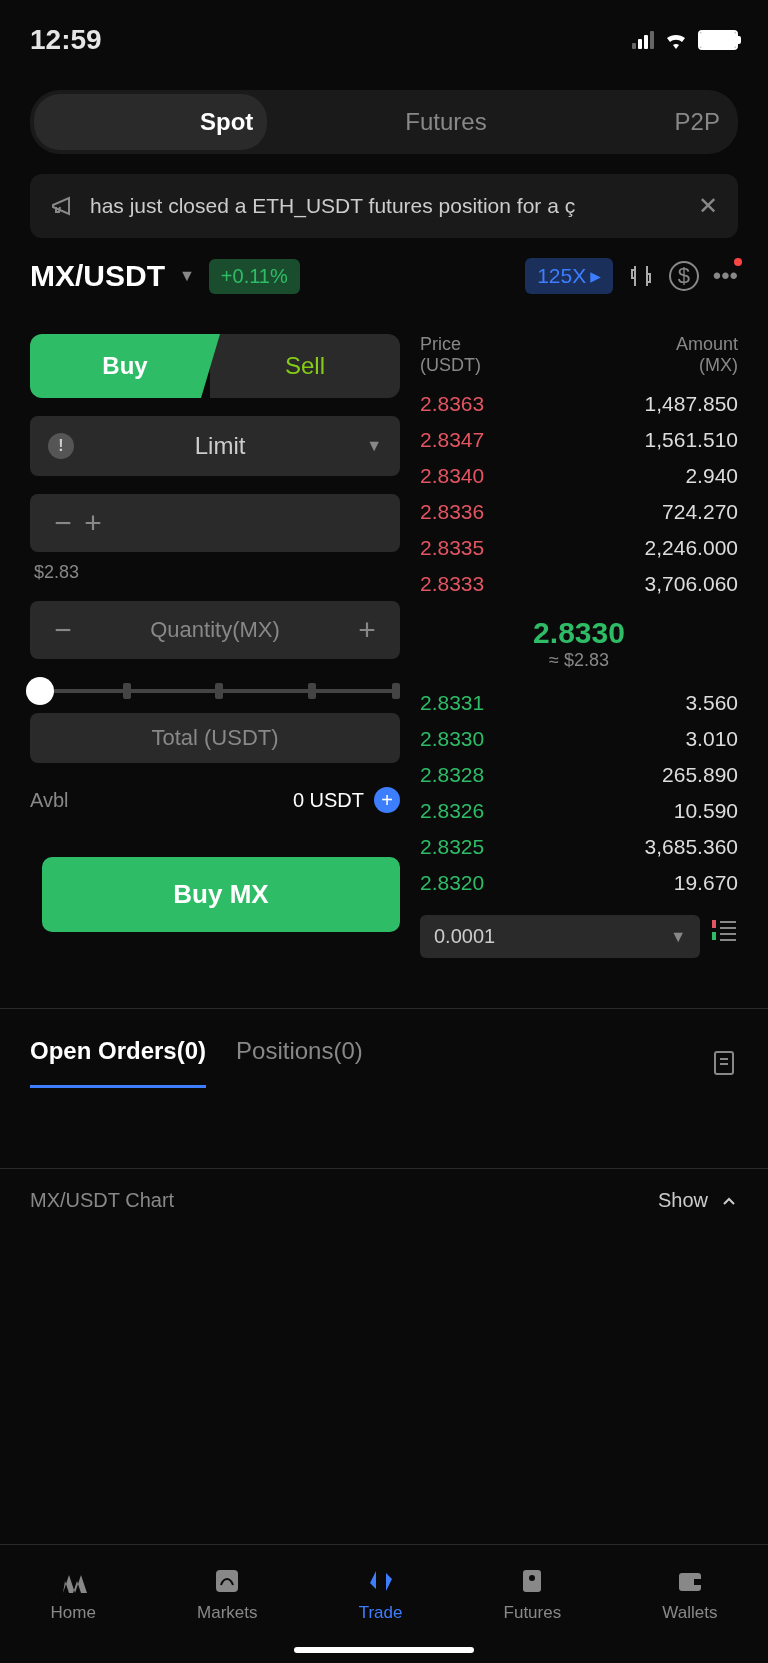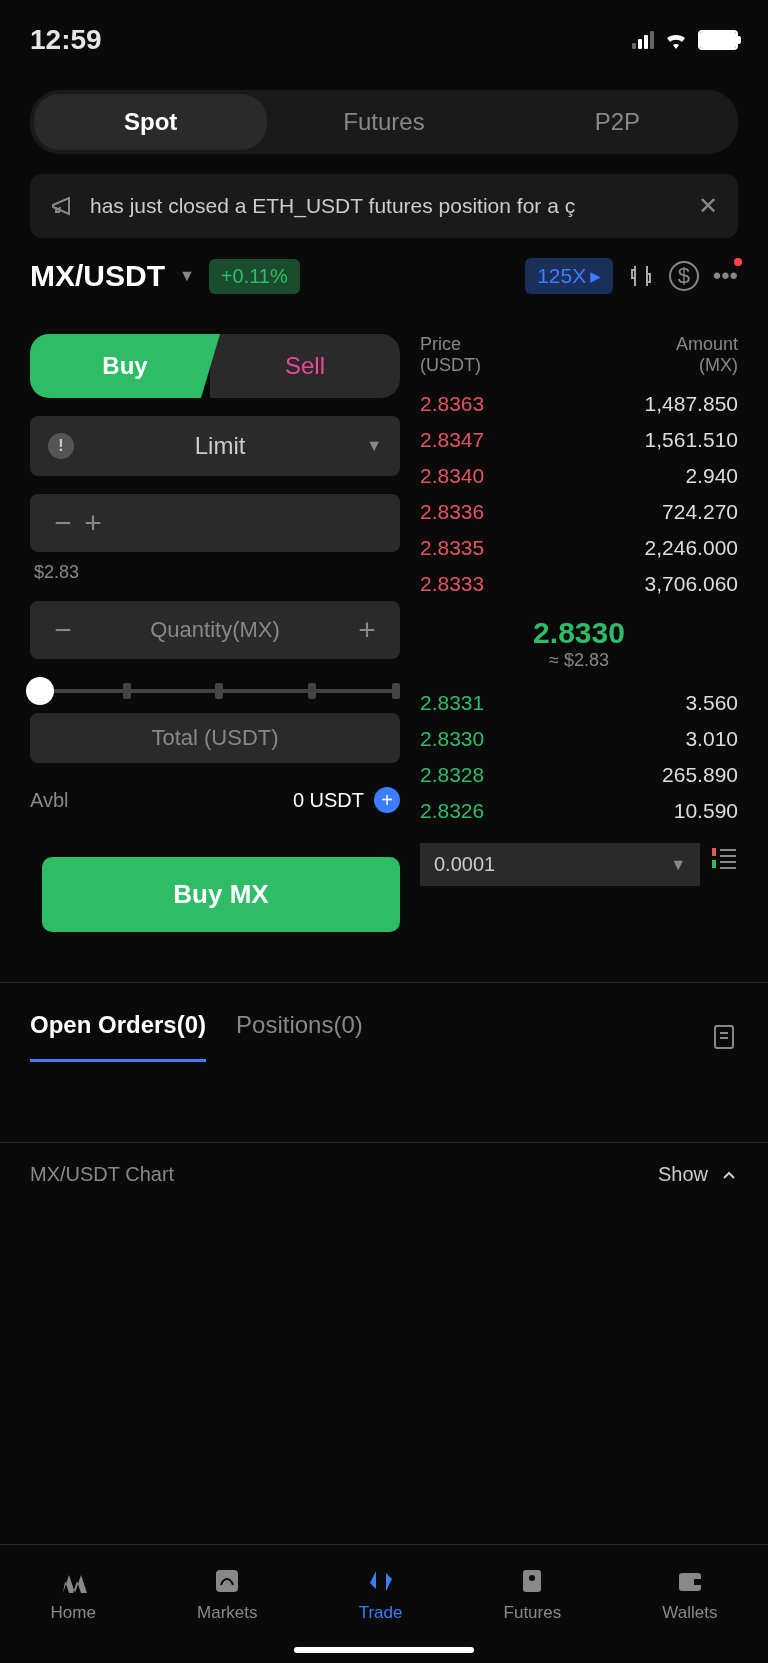--- a/index.html
+++ b/index.html
@@ -5,40 +5,40 @@
     * { box-sizing: border-box; margin: 0; padding: 0; font-family: -apple-system, BlinkMacSystemFont, sans-serif; }
     body { background: #0a0a0a; color: #e0e0e0; width: 768px; height: 1663px; overflow: hidden; position: relative; }
     .status-bar { display: flex; justify-content: space-between; align-items: center; padding: 20px 30px 10px; height: 70px; }
     .time { font-size: 28px; font-weight: 600; color: #e5e5e5; }
     .status-icons { display: flex; gap: 10px; align-items: center; }
     .signal, .wifi, .battery { color: #fff; }
     .battery { width: 40px; height: 20px; border: 2px solid #fff; border-radius: 4px; position: relative; }
     .battery::after { content: ''; position: absolute; right: -5px; top: 4px; width: 3px; height: 8px; background: #fff; border-radius: 0 2px 2px 0; }
     .battery-fill { background: #fff; width: 100%; height: 100%; border-radius: 2px; }
     .tabs-container { display: flex; background: #1a1a1a; border-radius: 30px; margin: 20px 30px; padding: 4px; }
-    .tab-item { flex: 1; text-align: center; padding: 14px; font-size: 24px; color: #888; border-radius: 26px; cursor: pointer; }
+    .tab-item { flex: 1; text-align: right; padding: 14px; font-size: 24px; color: #888; border-radius: 26px; cursor: pointer; }
     .tab-item.active { background: #2a2a2a; color: #fff; font-weight: 600; }
     .announcement { display: flex; align-items: center; background: #1a1a1a; border-radius: 12px; margin: 0 30px 20px; padding: 18px 20px; gap: 16px; }
     .ann-icon { color: #888; font-size: 20px; }
     .ann-text { flex: 1; color: #ccc; font-size: 21px; white-space: nowrap; overflow: hidden; }
     .ann-close { color: #888; font-size: 24px; cursor: pointer; }
     .pair-row { display: flex; align-items: center; padding: 0 30px 20px; gap: 14px; }
     .pair-name { font-size: 30px; font-weight: 700; color: #fff; }
     .dropdown-arrow { color: #888; font-size: 16px; }
     .change-badge { background: #1a4d2e; color: #2ebd66; padding: 6px 12px; border-radius: 6px; font-size: 20px; }
     .pair-spacer { flex: 1; }
     .lev-badge { background: #1a2f5a; color: #3d7eff; padding: 6px 12px; border-radius: 6px; font-size: 21px; display: flex; align-items: center; gap: 4px; }
     .candle-icon { color: #888; font-size: 24px; cursor: pointer; }
     .dollar-icon { color: #888; font-size: 22px; cursor: pointer; border: 2px solid #888; border-radius: 50%; width: 30px; height: 30px; display: flex; align-items: center; justify-content: center; }
     .more-icon { color: #888; font-size: 24px; cursor: pointer; position: relative; }
     .more-icon::after { content: ''; position: absolute; top: -4px; right: -4px; width: 8px; height: 8px; background: #ff4444; border-radius: 50%; }
     .trade-panel { display: flex; padding: 20px 30px; gap: 20px; }
     .left-panel { flex: 0 0 370px; }
-    .buysell-tabs { display: flex; border-radius: 19px; overflow: hidden; margin-bottom: 18px; }
-    .bs-tab { flex: 1; padding: 18px; text-align: center; font-size: 24px; background: #2a2a2a; color: #ec4899; cursor: pointer; }
+    .buysell-tabs { display: flex; border-radius: 12px; overflow: hidden; margin-bottom: 18px; }
+    .bs-tab { flex: 1; padding: 18px; text-align: center; font-size: 24px; background: #2a2a2a; color: #84cc16; cursor: pointer; }
     .bs-tab.buy-active { background: #2ebd66; color: #fff; font-weight: 600; clip-path: polygon(0 0, 100% 0, 90% 100%, 0 100%); margin-right: -10px; z-index: 1; }
     .order-type { display: flex; align-items: center; background: #2a2a2a; border-radius: 8px; padding: 16px 18px; margin-bottom: 18px; cursor: pointer; }
     .info-icon { background: #555; color: #ccc; width: 26px; height: 26px; border-radius: 50%; display: flex; align-items: center; justify-content: center; font-size: 16px; font-weight: bold; }
     .ot-label { flex: 1; text-align: center; font-size: 24px; color: #ccc; }
     .ot-arrow { color: #888; }
     .input-row { display: flex; align-items: center; background: #2a2a2a; border-radius: 8px; padding: 12px 18px; margin-bottom: 10px; }
     .inp-btn { color: #888; font-size: 30px; cursor: pointer; width: 30px; text-align: center; }
     .inp-value { flex: 1; text-align: center; font-size: 24px; color: #fff; }
     .inp-placeholder { flex: 1; text-align: center; font-size: 22px; color: #888; }
     .usd-hint { color: #888; font-size: 18px; margin-bottom: 18px; padding-left: 4px; }
@@ -61,21 +61,21 @@
     .ob-header { display: flex; justify-content: space-between; padding-bottom: 10px; font-size: 18px; color: #888; }
     .ob-header div { display: flex; flex-direction: column; }
     .ob-header div:last-child { align-items: flex-end; }
     .ob-row { display: flex; justify-content: space-between; padding: 6px 0; font-size: 21px; position: relative; }
     .ob-row.ask .price { color: #e35561; }
     .ob-row.bid .price { color: #2ebd66; }
     .ob-row .amount { color: #ddd; }
     .current-price { text-align: center; padding: 14px 0; }
     .cp-main { font-size: 30px; font-weight: 700; color: #2ebd66; }
     .cp-sub { font-size: 18px; color: #888; }
-    .precision-row { display: flex; align-items: center; background: #2a2a2a; border-radius: 0; padding: 10px 14px; margin-top: 14px; cursor: pointer; }
+    .precision-row { display: flex; align-items: center; background: #2a2a2a; border-radius: 6px; padding: 10px 14px; margin-top: 14px; cursor: pointer; }
     .prec-value { flex: 1; color: #ccc; font-size: 20px; }
     .prec-arrow { color: #888; }
     .orders-section { border-top: 1px solid #2a2a2a; margin-top: 30px; padding: 0 30px; }
     .order-tabs { display: flex; gap: 30px; padding: 28px 0 0; align-items: center; }
     .order-tab { font-size: 24px; color: #888; padding-bottom: 20px; border-bottom: 3px solid transparent; cursor: pointer; }
     .order-tab.active { color: #fff; font-weight: 600; border-bottom-color: #3d7eff; }
     .order-tab-spacer { flex: 1; }
     .doc-icon { color: #888; font-size: 26px; cursor: pointer; }
     .hide-row { display: flex; align-items: center; gap: 14px; padding: 24px 0; border-top: 1px solid #2a2a2a; }
     .checkbox { width: 24px; height: 24px; border: 2px solid #666; border-radius: 4px; cursor: pointer; }
@@ -242,20 +242,28 @@
           <span class="amount">3.010</span>
         </div>
         <div class="ob-row bid">
           <span class="price">2.8328</span>
           <span class="amount">265.890</span>
         </div>
         <div class="ob-row bid">
           <span class="price">2.8326</span>
           <span class="amount">10.590</span>
         </div>
+        <div class="ob-row bid">
+          <span class="price">2.8325</span>
+          <span class="amount">3,685.360</span>
+        </div>
+        <div class="ob-row bid">
+          <span class="price">2.8320</span>
+          <span class="amount">19.670</span>
+        </div>
       </div>
     <div style="display:flex;align-items:center;gap:10px">
       <div class="precision-row" style="flex:1">
         <div class="prec-value">0.0001</div>
         <span class="prec-arrow">▼</span>
       </div>
       <svg width="28" height="28" viewBox="0 0 28 28">
           <rect x="2" y="4" width="4" height="8" fill="#e35561"></rect>
           <rect x="2" y="16" width="4" height="8" fill="#2ebd66"></rect>
           <line x1="10" y1="6" x2="26" y2="6" stroke="#888" stroke-width="2"></line>

